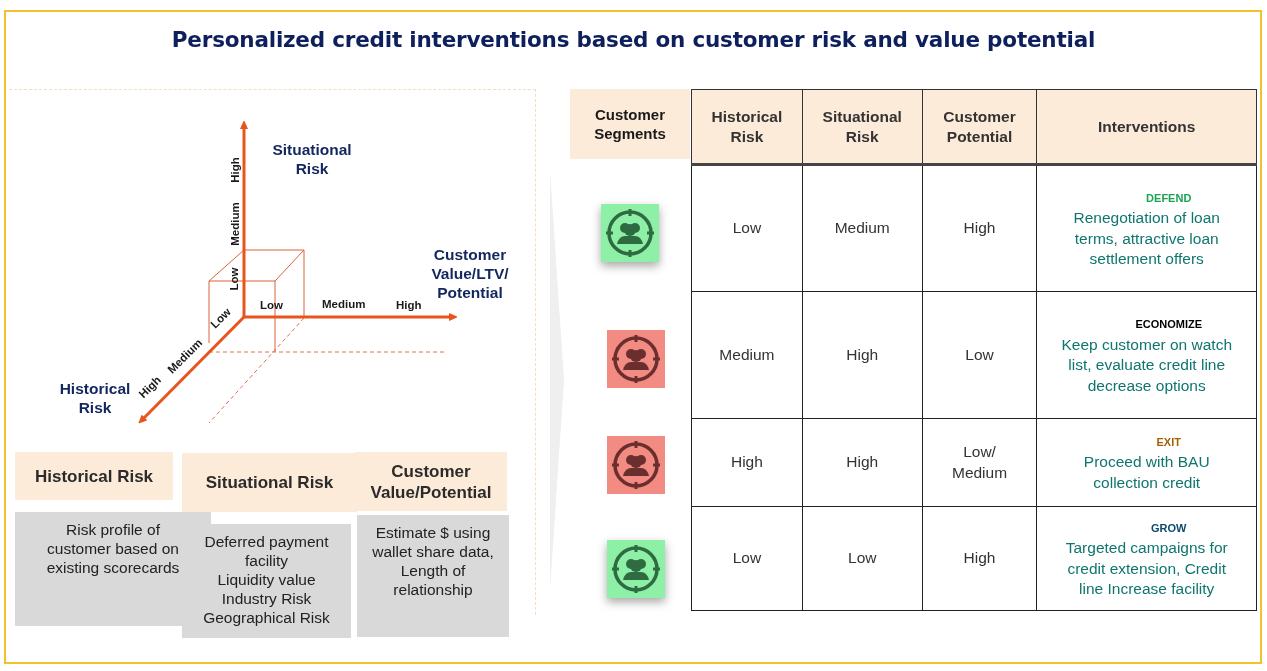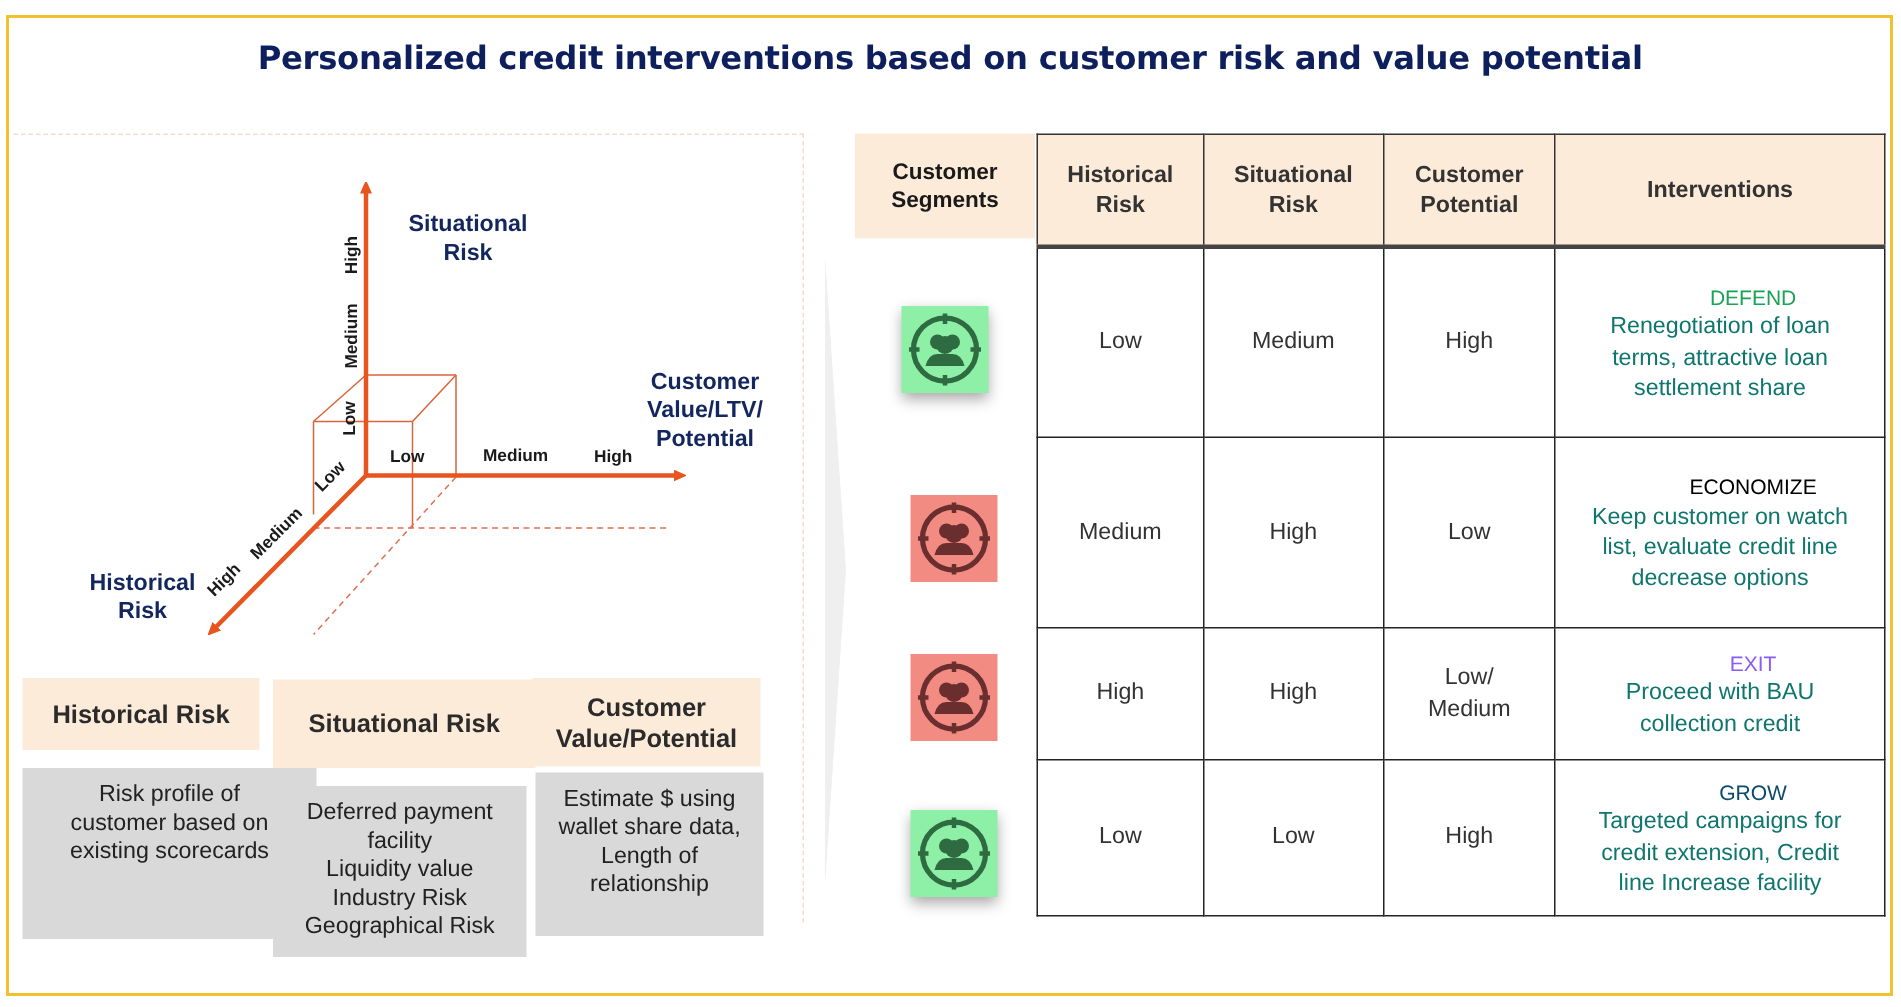--- a/index.html
+++ b/index.html
@@ -23,21 +23,21 @@
 
   .seg-head { position: absolute; left: 570px; top: 89px; width: 120px; height: 70px; background: #fdebd9;
               display: flex; align-items: center; justify-content: center; text-align: center;
               font-weight: bold; font-size: 15px; color: #1a1a1a; line-height: 19px; }
 
   table.matrix { position: absolute; left: 691px; top: 89px; width: 566px; border-collapse: collapse; }
   table.matrix th { background: #fdebd9; border-left: 1.5px solid #333; border-right: 1.5px solid #333; border-top: 1.5px solid #333;
                     font-weight: bold; font-size: 15.5px; color: #333; line-height: 20px; height: 75px; text-align: center; }
   table.matrix thead tr { border-bottom: 3px solid #444; }
   table.matrix td { border: 1.5px solid #222; text-align: center; font-size: 15.5px; color: #333; line-height: 20.5px; }
-  .iv-title { font-weight: normal; font-size: 14px; padding-left: 44px; }
+  .iv-title { font-weight: bold; font-size: 11px; padding-left: 44px; }
   .iv-text { color: #0f766e; }
 
   .seg-icon { position: absolute; width: 58px; height: 58px; display: flex; align-items: center; justify-content: center; }
   .seg-icon.green { background: #8ef0a6; box-shadow: 0 4px 9px rgba(0,0,0,0.35); }
   .seg-icon.red { background: #f28b82; }
 </style>
 </head>
 <body>
 
 <div class="frame"></div>
@@ -114,21 +114,21 @@
     <div>Industry Risk</div>
     <div>Geographical Risk</div>
 </div>
 
 <div class="def-head" style="left:355px;top:452px;width:152px;height:59px;">
   <div>
       <div>Customer</div>
       <div>Value/Potential</div>
     </div>
 </div>
-<div class="def-body" style="left:357px;top:515px;width:152px;height:109px;">
+<div class="def-body" style="left:357px;top:515px;width:152px;height:122px;">
   <div>Estimate $ using</div>
     <div>wallet share data,</div>
     <div>Length of</div>
     <div>relationship</div>
 </div>
 
 <svg class="chevron" viewBox="0 0 18 420">
   <path d="M2,0 L16,210 L2,420 Z" fill="#efefef"></path>
 </svg>
 
@@ -167,21 +167,21 @@
   </thead>
   <tbody>
     <tr style="height:127px;">
       <td>Low</td>
       <td>Medium</td>
       <td>High</td>
       <td>
         <div class="iv-title" style="color:#1aa354">DEFEND</div>
         <div class="iv-text">Renegotiation of loan</div>
           <div class="iv-text">terms, attractive loan</div>
-          <div class="iv-text">settlement share</div>
+          <div class="iv-text">settlement offers</div>
       </td>
     </tr>
     <tr style="height:127px;">
       <td>Medium</td>
       <td>High</td>
       <td>Low</td>
       <td>
         <div class="iv-title" style="color:#000000">ECONOMIZE</div>
         <div class="iv-text">Keep customer on watch</div>
           <div class="iv-text">list, evaluate credit line</div>
@@ -189,21 +189,21 @@
       </td>
     </tr>
     <tr style="height:88px;">
       <td>High</td>
       <td>High</td>
       <td>
           <div>Low/</div>
           <div>Medium</div>
         </td>
       <td>
-        <div class="iv-title" style="color:#8b5cf6">EXIT</div>
+        <div class="iv-title" style="color:#a16207">EXIT</div>
         <div class="iv-text">Proceed with BAU</div>
           <div class="iv-text">collection credit</div>
       </td>
     </tr>
     <tr style="height:104px;">
       <td>Low</td>
       <td>Low</td>
       <td>High</td>
       <td>
         <div class="iv-title" style="color:#0c4a6e">GROW</div>

